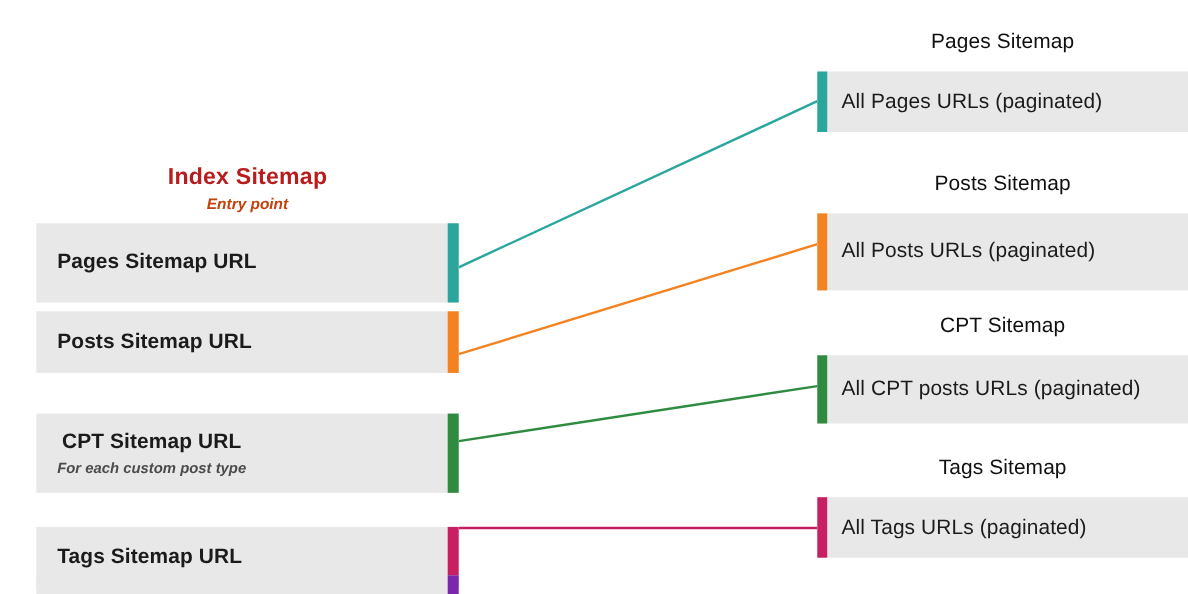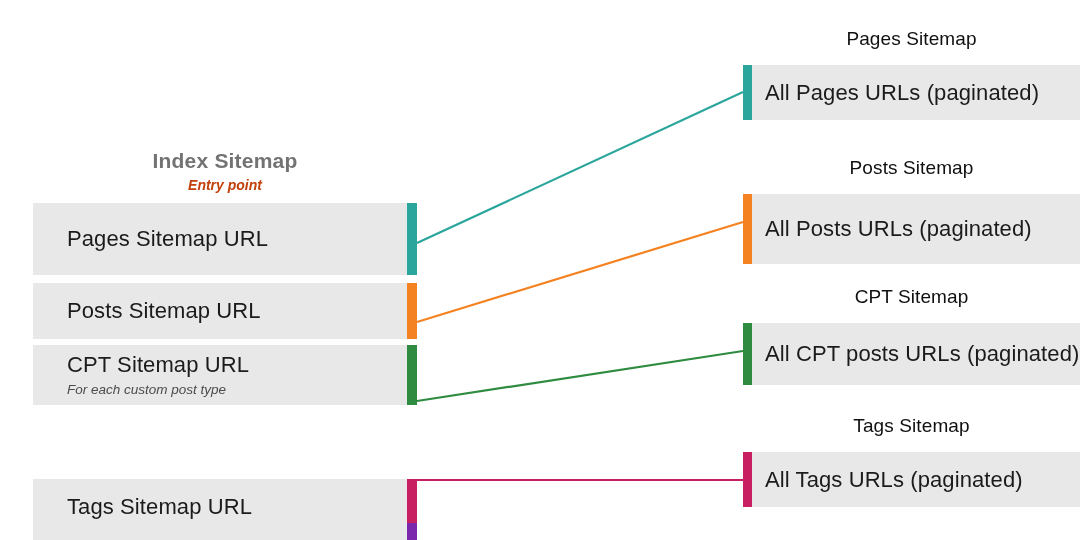--- a/index.html
+++ b/index.html
@@ -31,40 +31,41 @@
     display: flex;
     align-items: center;
     z-index: 2;
   }
   .block-inner {
     display: flex;
     flex-direction: column;
     justify-content: center;
   }
   .block-title {
-    font-size: 22px;
+    font-size: 19px;
     color: #1b1b1b;
     line-height: 1.25;
     letter-spacing: 0.1px;
     white-space: nowrap;
   }
   .block-sub {
     font-size: 13.5px;
     font-style: italic;
     color: #4b4b4b;
     line-height: 1.3;
     margin-top: 3px;
     white-space: nowrap;
   }
 
   
   .left-block {
     left: 33px;
     width: 384px;
-    padding-left: 34px;
+    padding-left: 19px;
+    font-weight: bold;
   }
   .left-accent {
     position: absolute;
     right: 0; top: 0;
     width: 10px; height: 100%;
   }
 
   
   .right-block {
     left: 743px;
@@ -91,21 +92,21 @@
   .index-heading {
     position: absolute;
     left: 33px;
     width: 384px;
     text-align: center;
     z-index: 2;
   }
   .index-heading .ih-title {
     font-size: 21px;
     font-weight: bold;
-    color: #737373;
+    color: #b91c1c;
     line-height: 1.2;
     letter-spacing: 0.2px;
   }
   .index-heading .ih-sub {
     font-size: 14px;
     font-weight: bold;
     font-style: italic;
     color: #c2410c;
     line-height: 1.2;
     margin-top: 4px;
@@ -136,21 +137,21 @@
     <div class="left-accent" style="background: rgb(42, 166, 157);"></div>
   </div>
 
   <div class="block left-block" style="top:283px;height:56px;">
     <div class="block-inner">
       <div class="block-title">Posts Sitemap URL</div>
     </div>
     <div class="left-accent" style="background: rgb(245, 130, 32);"></div>
   </div>
 
-  <div class="block left-block" style="top:345px;height:60px;">
+  <div class="block left-block" style="top:376px;height:72px;text-align:center;">
     <div class="block-inner">
       <div class="block-title">CPT Sitemap URL</div>
       <div class="block-sub">For each custom post type</div>
     </div>
     <div class="left-accent" style="background: rgb(46, 139, 64);"></div>
   </div>
 
   <div class="block left-block" style="top:461px;height:56px;margin-top:18px;">
     <div class="block-inner">
       <div class="block-title">Tags Sitemap URL</div>

